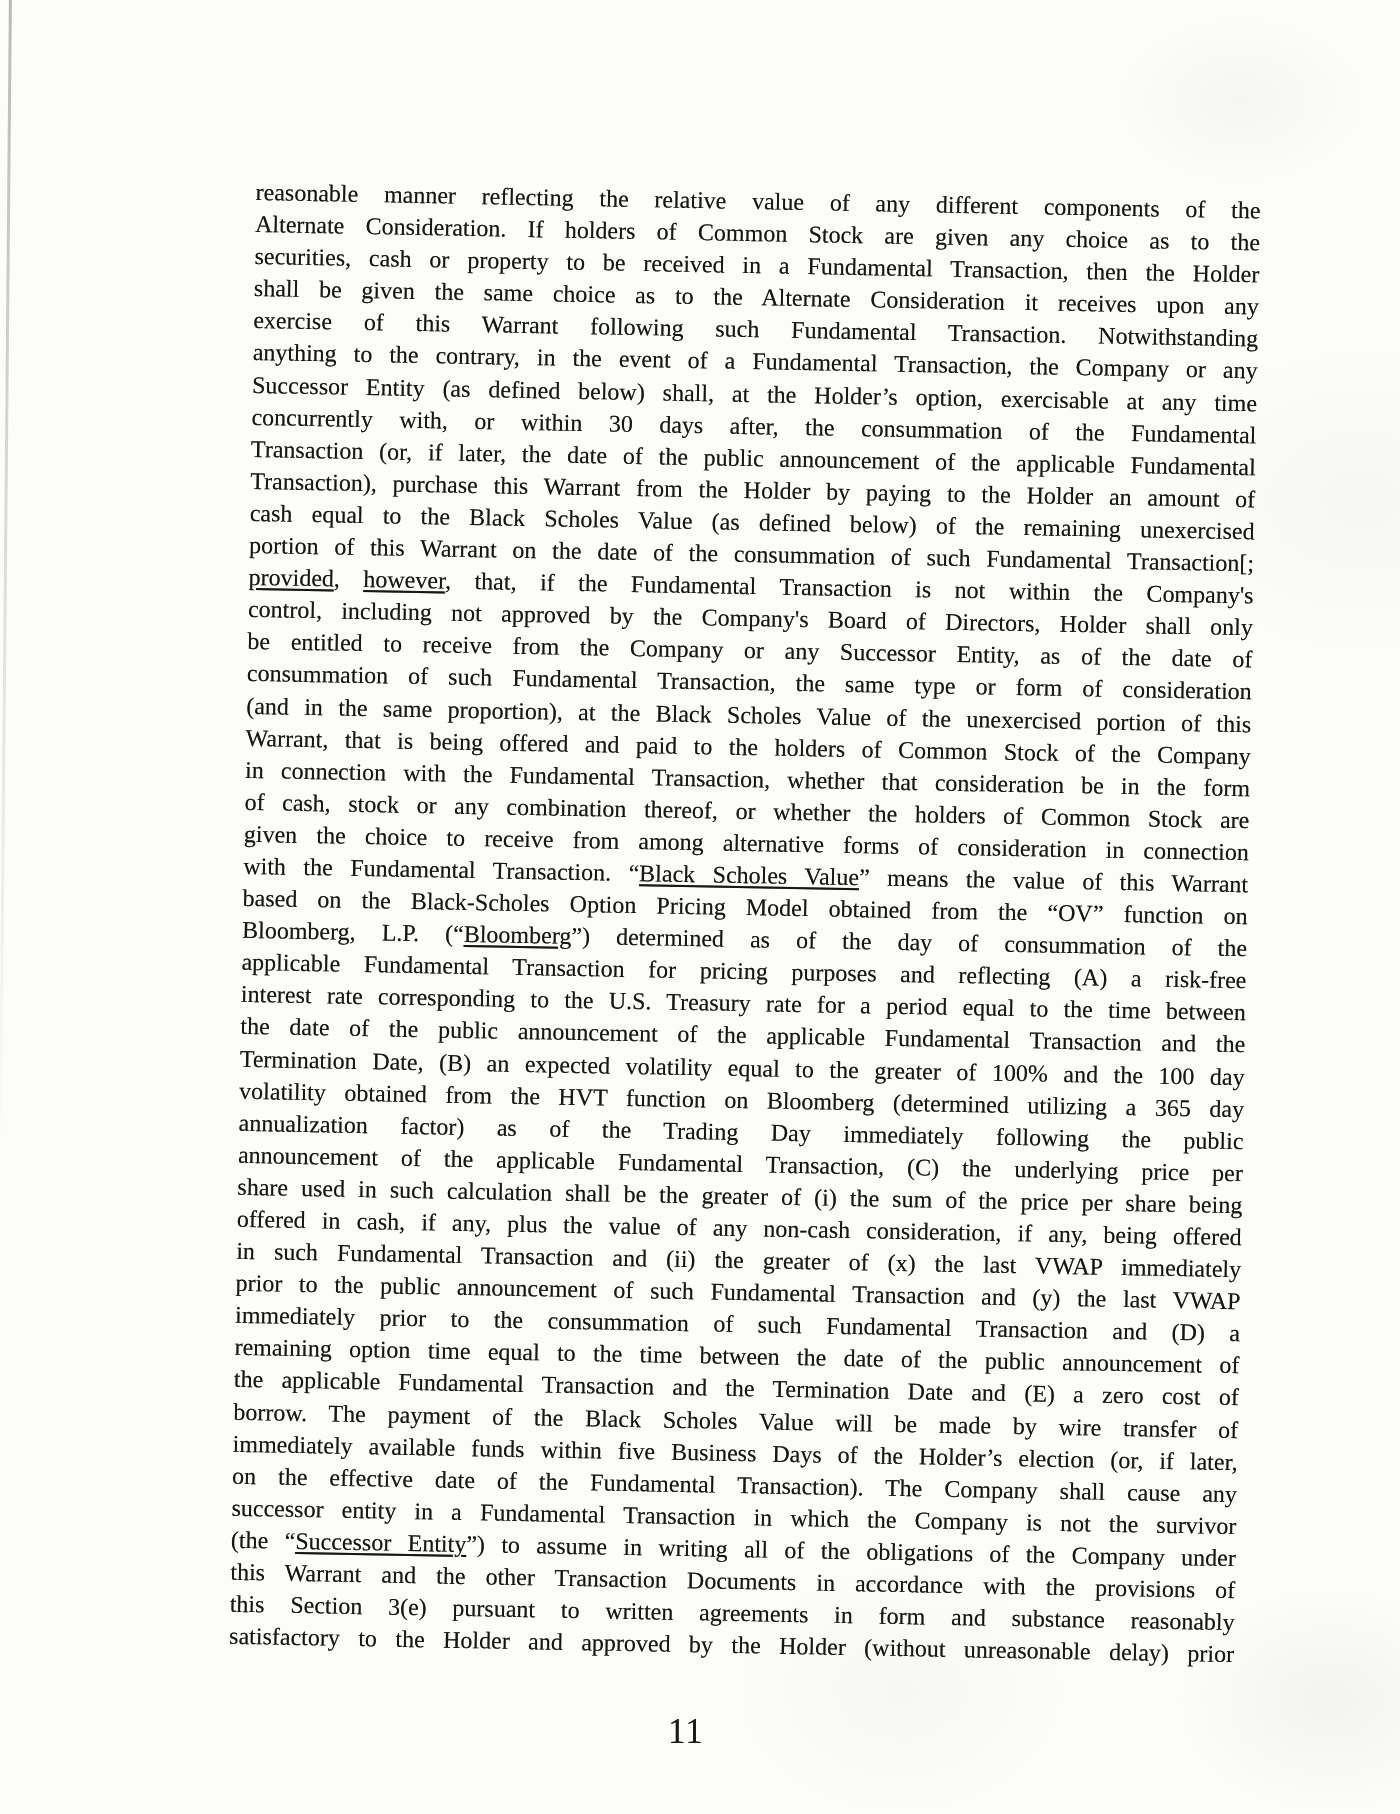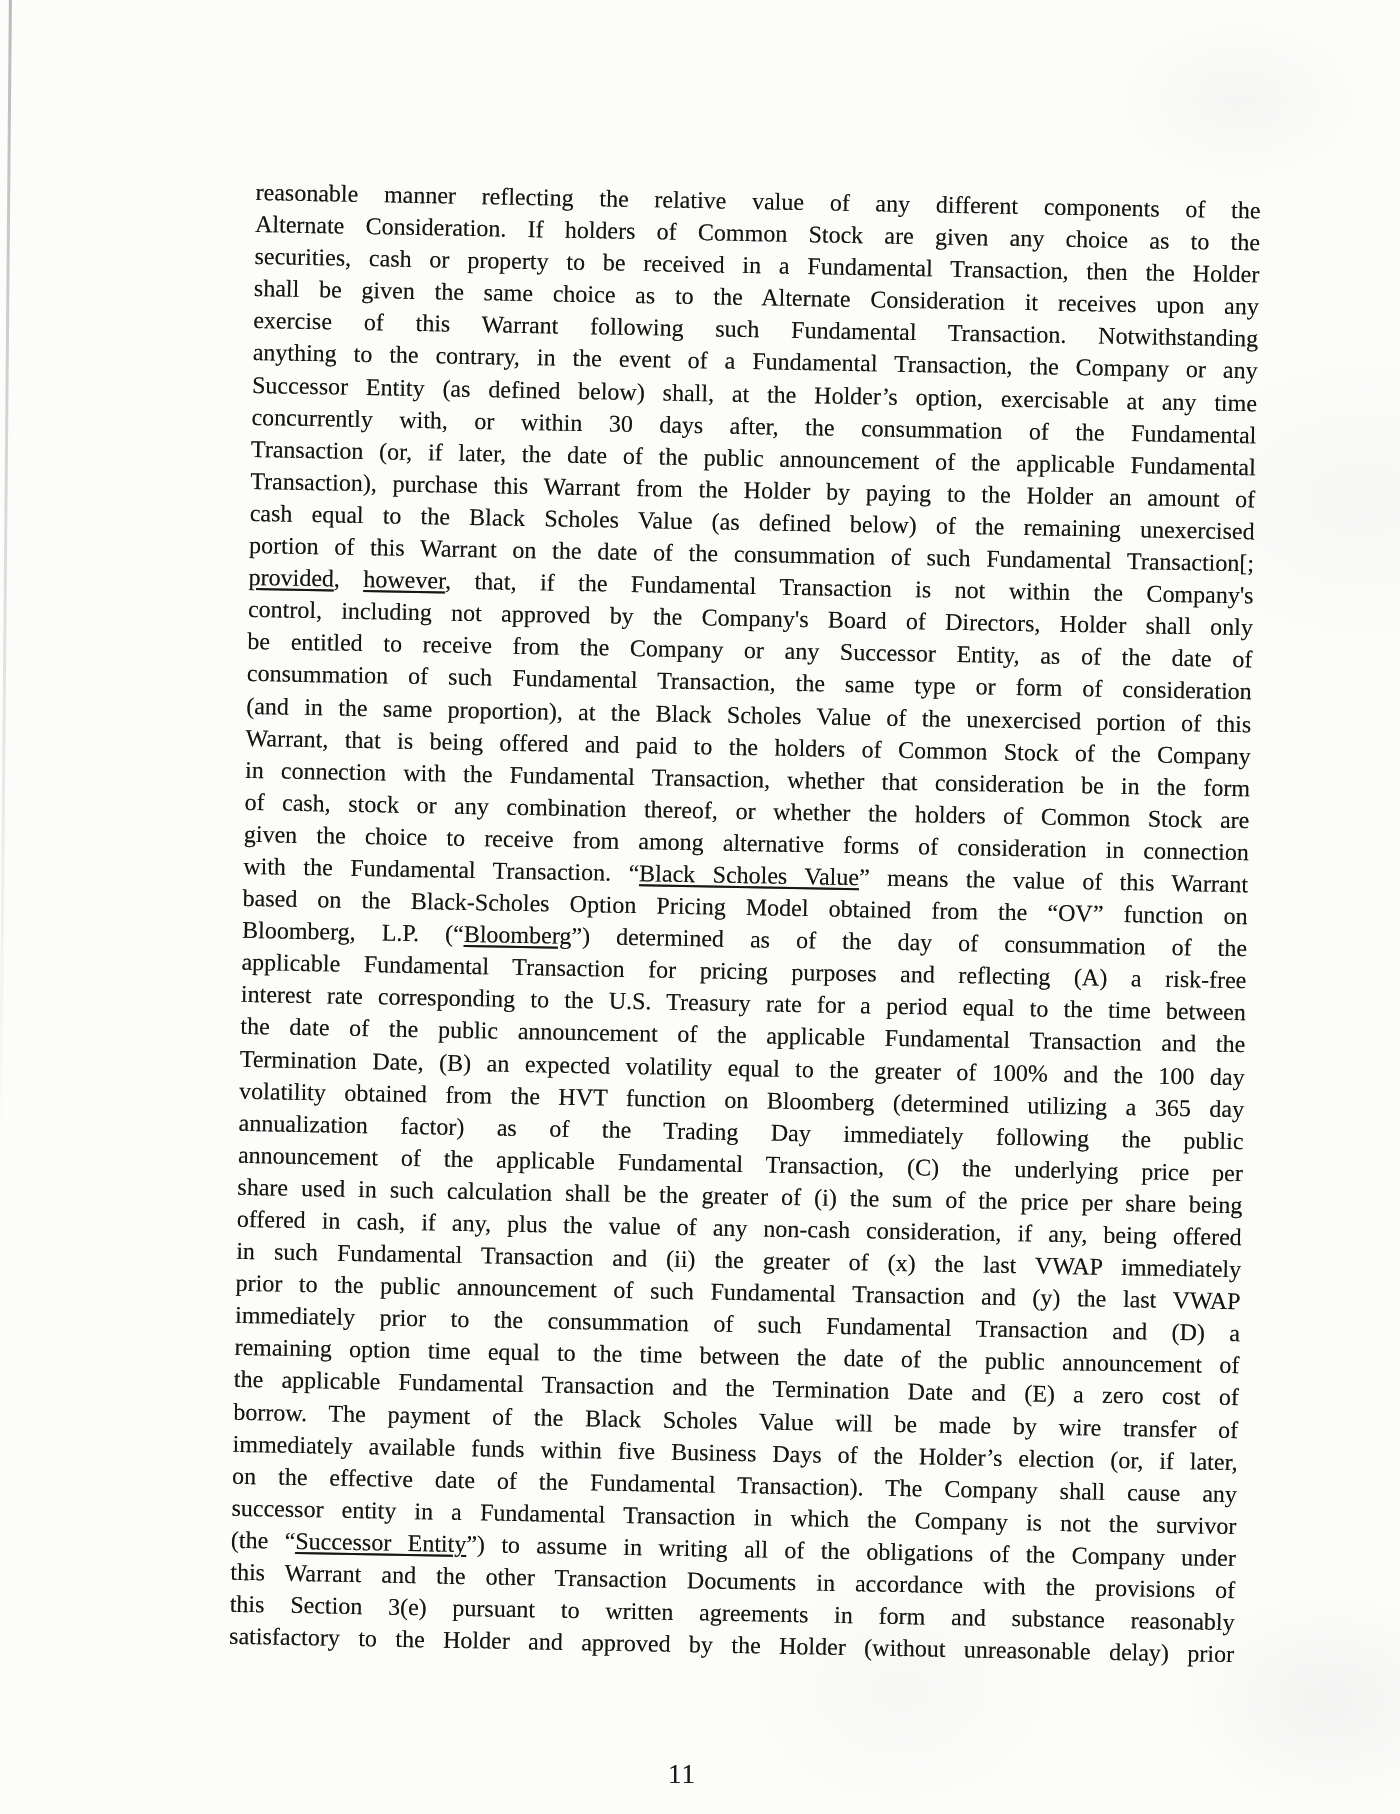--- a/index.html
+++ b/index.html
@@ -63,24 +63,23 @@
   .u {
     text-decoration: underline;
     text-decoration-thickness: 1.5px;
     text-underline-offset: 3px;
   }
   .page-number {
     position: absolute;
     left: 668px;
     top: 1712px;
     color: #1c1a18;
-    font-size: 27px;
+    font-size: 35px;
     letter-spacing: 1px;
     text-shadow: 0 0 0.5px rgba(24,22,20,0.6);
-    margin-top: 47px;
   }
 </style>
 </head>
 <body>
 
 <div class="page">
   <div class="scan-edge"></div>
   <div class="text-block">
       <div class="line"><span>reasonable manner reflecting the relative value of any different components of the</span></div>
       <div class="line"><span>Alternate Consideration. If holders of Common Stock are given any choice as to the</span></div>

